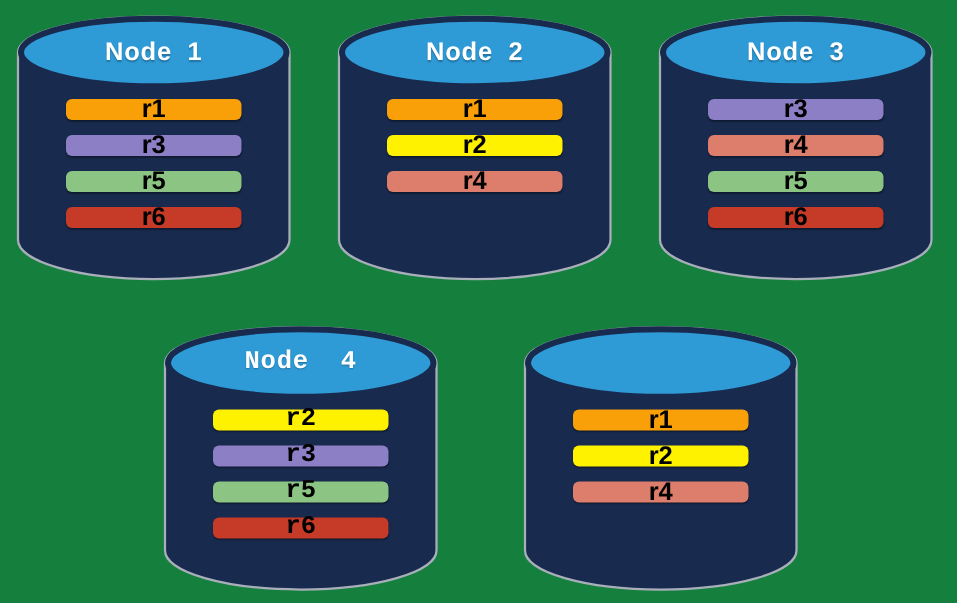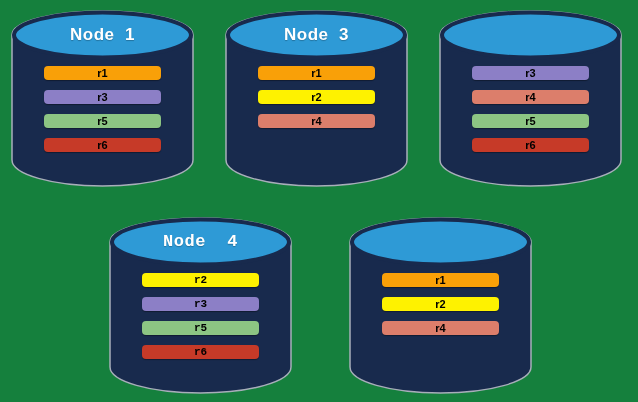--- a/index.html
+++ b/index.html
@@ -47,21 +47,21 @@
     display: flex;
     flex-direction: column;
     gap: 10px;
   }
   .bar {
     height: 14px;
     border-radius: 4px;
     display: flex;
     align-items: center;
     justify-content: center;
-    font-size: 11px;
+    font-size: 17px;
     font-weight: 700;
     color: #000000;
     line-height: 14px;
     box-shadow: 0 1px 1px rgba(0,0,0,0.35);
   }
 </style>
 </head>
 <body>
 
 <div id="diagram">
@@ -77,32 +77,33 @@
         <div class="bar" style="background: rgb(140, 127, 198);">r3</div>
         <div class="bar" style="background: rgb(140, 197, 131);">r5</div>
         <div class="bar" style="background: rgb(198, 58, 40);">r6</div>
       </div>
     </div>
     <div class="node" style="left: 224px; top: 8px;">
       <svg width="185" height="180" viewBox="0 0 185 180">
         <path d="M2,27 L2,152 A90.5,26 0 0 0 183,152 L183,27 A90.5,24 0 0 0 2,27 Z" fill="var(--cyl-body)" stroke="var(--cyl-edge)" stroke-width="1.5"></path>
         <ellipse cx="92.5" cy="27" rx="88.5" ry="22.5" fill="var(--cyl-top)" stroke="var(--cyl-body)" stroke-width="4"></ellipse>
       </svg>
-      <div class="node-title">Node  3</div>
+      <div class="node-title">Node  2</div>
       <div class="bars">
         <div class="bar" style="background: rgb(249, 160, 8);">r1</div>
         <div class="bar" style="background: rgb(254, 242, 0);">r2</div>
         <div class="bar" style="background: rgb(220, 126, 107);">r4</div>
       </div>
     </div>
     <div class="node" style="left: 438px; top: 8px;">
       <svg width="185" height="180" viewBox="0 0 185 180">
         <path d="M2,27 L2,152 A90.5,26 0 0 0 183,152 L183,27 A90.5,24 0 0 0 2,27 Z" fill="var(--cyl-body)" stroke="var(--cyl-edge)" stroke-width="1.5"></path>
         <ellipse cx="92.5" cy="27" rx="88.5" ry="22.5" fill="var(--cyl-top)" stroke="var(--cyl-body)" stroke-width="4"></ellipse>
       </svg>
+      <div class="node-title">Node  3</div>
       <div class="bars">
         <div class="bar" style="background: rgb(140, 127, 198);">r3</div>
         <div class="bar" style="background: rgb(220, 126, 107);">r4</div>
         <div class="bar" style="background: rgb(140, 197, 131);">r5</div>
         <div class="bar" style="background: rgb(198, 58, 40);">r6</div>
       </div>
     </div>
     <div class="node" style="left: 108px; top: 215px; font-family: Liberation Mono, monospace;">
       <svg width="185" height="180" viewBox="0 0 185 180">
         <path d="M2,27 L2,152 A90.5,26 0 0 0 183,152 L183,27 A90.5,24 0 0 0 2,27 Z" fill="var(--cyl-body)" stroke="var(--cyl-edge)" stroke-width="1.5"></path>

